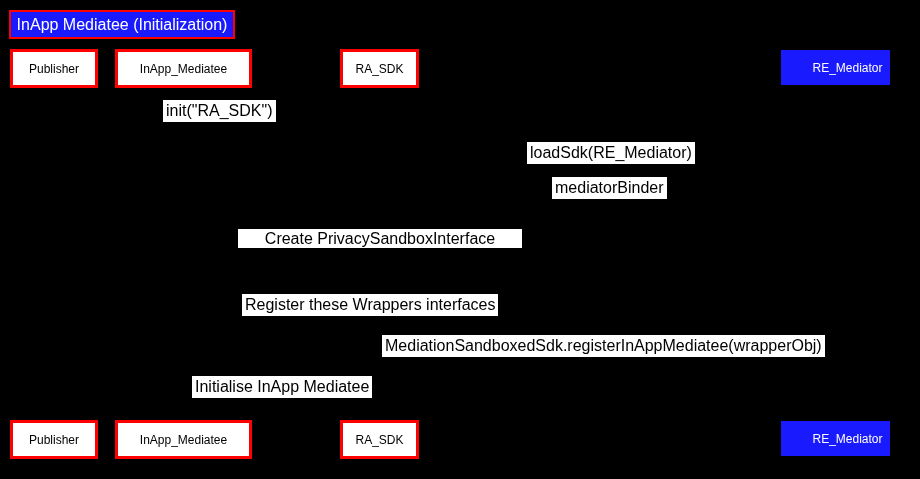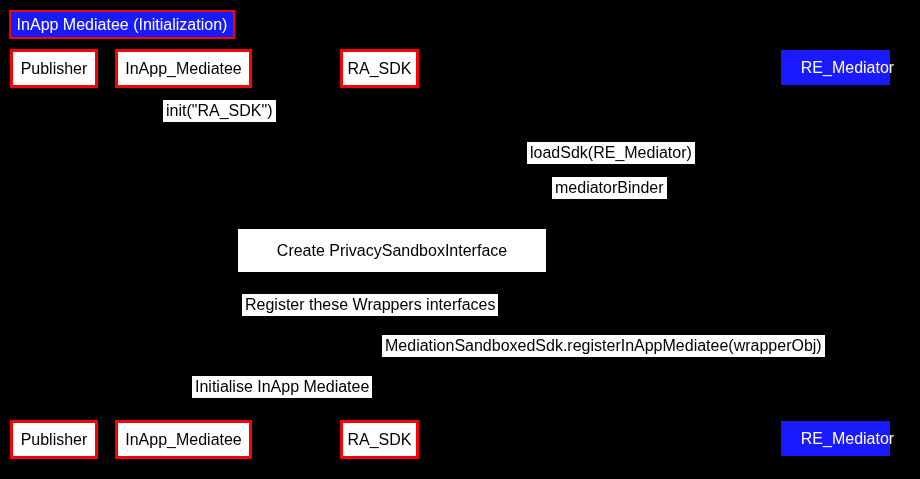--- a/index.html
+++ b/index.html
@@ -18,21 +18,21 @@
     position:absolute; left:9px; top:10px; width:226px; height:29px;
     background:var(--title-fill); border:2px solid var(--title-border);
     box-sizing:border-box; color:var(--title-text);
     font-size:16px; font-weight:500;
     display:flex; align-items:center; justify-content:center;
     white-space:nowrap;
   }
   .actor {
     position:absolute; height:39px; box-sizing:border-box;
     background:var(--actor-fill); border:3px solid var(--actor-border);
-    color:var(--actor-text); font-size:16px; font-weight:500;
+    color:var(--actor-text); font-size:12px; font-weight:500;
     display:flex; align-items:center; justify-content:center;
     white-space:nowrap;
   }
   .actor.mediator {
     background:var(--mediator-fill); border:none; color:var(--mediator-text);
     height:35px;
   }
   .row-top .actor { top:49px; }
   .row-top .actor.mediator { top:50px; }
   .row-bottom .actor { top:420px; }
@@ -42,21 +42,21 @@
   .a-rasdk     { left:340px; width:79px; }
   .a-re        { left:781px; width:109px;padding-left:24px; }
   .msg {
     position:absolute; background:var(--label-fill); color:var(--label-text);
     font-size:16px; line-height:22px; padding:0 3px; white-space:nowrap;
   }
   .m1 { left:163px; top:100px; }
   .m2 { left:527px; top:142px; }
   .m3 { left:552px; top:177px; }
   .m4 {
-    left:238px; top:229px; width:284px; padding:12px;
+    left:238px; top:229px; width:284px; padding:0;
     text-align:center; line-height:19px; white-space:normal;
   }
   .m4 span { display:block; }
   .m5 { left:242px; top:294px; }
   .m6 { left:382px; top:335px; }
   .m7 { left:192px; top:376px; }
 </style>
 </head>
 <body>
 

